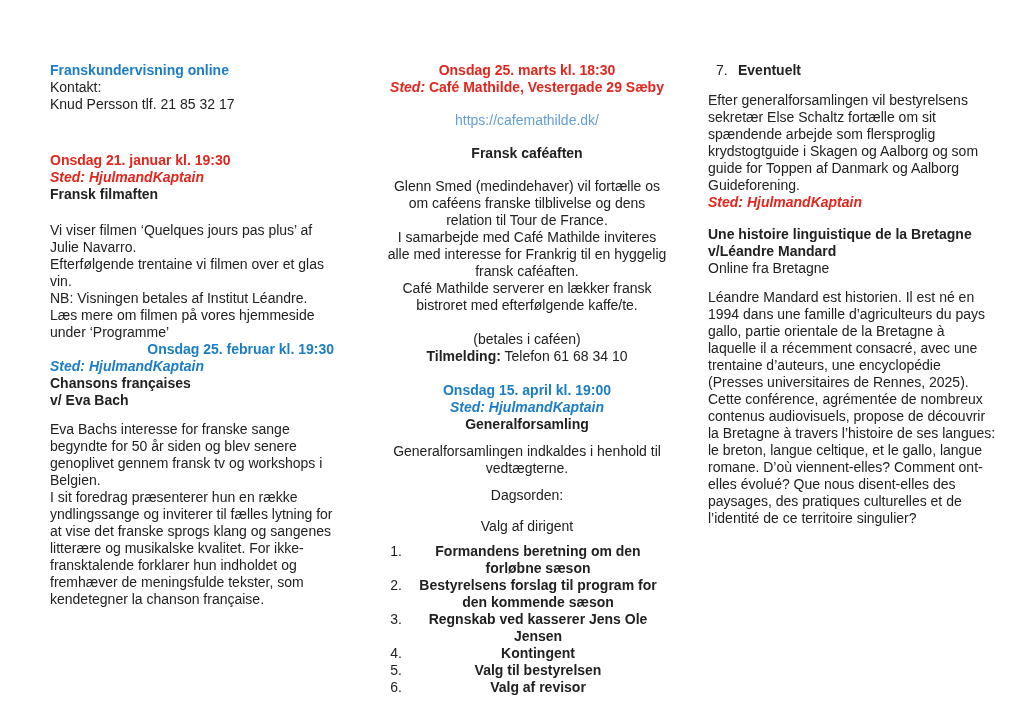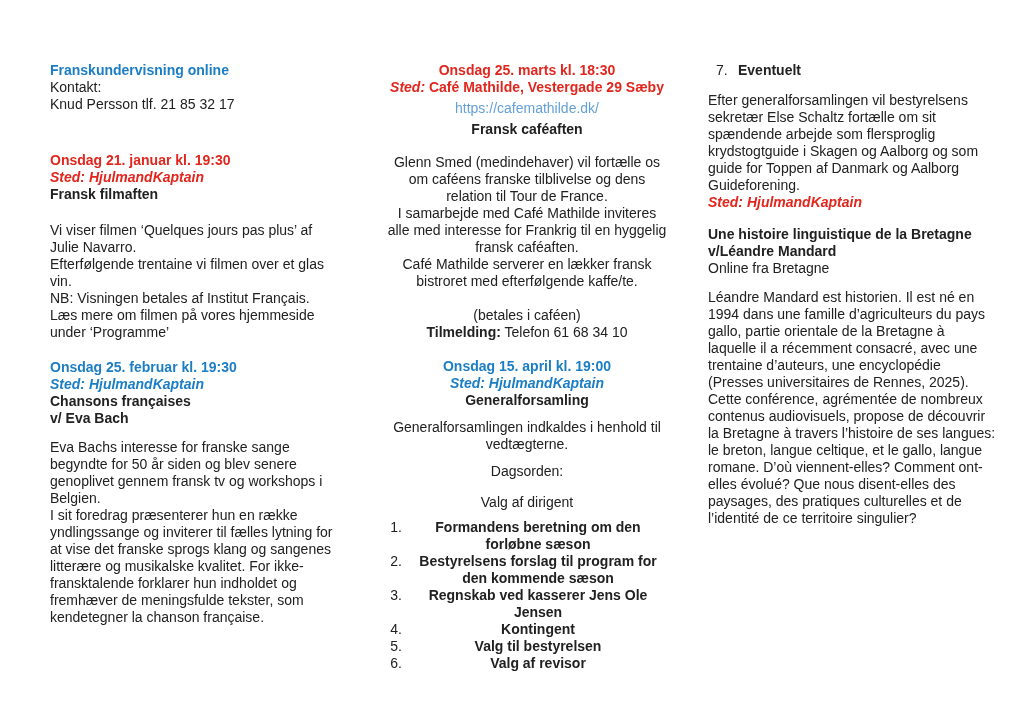--- a/index.html
+++ b/index.html
@@ -17,48 +17,48 @@
   .bold{font-weight:700;}
   .italic{font-style:italic;}
   .blue{color:var(--blue);}
   .red{color:var(--red);}
   .link{color:var(--link);text-decoration:none;cursor:pointer;display:inline-block;}
   .heading{font-weight:700;}
   
   .mt-top{margin-top:7px;}
   .mt-huge{margin-top:39px;}
   .mt-block{margin-top:19px;}
-  .mt-sect{margin-top:18px;}
+  .mt-sect{text-align:right;}
   .mt-sect2{margin-top:17px;}
   .mt-body{margin-top:12px;}
   .mt-body2{margin-top:16px;}
   .mt-med{margin-top:13px;}
   .mt-sm{margin-top:10px;}
   .mt-xs{margin-top:14px;}
-  .mt-xxs{margin-top:4px;}
+  .mt-xxs{margin-top:16px;}
   .mt-list{margin-top:8px;}
   .li{display:flex;}
   .li .num{width:22px;flex-shrink:0;}
   .li .txt{flex:1;font-weight:bold;}
 </style>
 </head>
 <body>
 
 <div class="col col1">
   <p class="heading blue mt-top">Franskundervisning online</p>
   <p>Kontakt:</p>
   <p>Knud Persson tlf. 21 85 32 17</p>
 
   <p class="heading red mt-huge">Onsdag 21. januar kl. 19:30</p>
   <p class="heading red italic">Sted: HjulmandKaptain</p>
   <p class="heading">Fransk filmaften</p>
   <div class="mt-block">
     <p>Vi viser filmen ‘Quelques jours pas plus’ af Julie Navarro.</p>
     <p>Efterfølgende trentaine vi filmen over et glas vin.</p>
-    <p>NB: Visningen betales af Institut Français.</p>
+    <p>NB: Visningen betales af Institut Léandre.</p>
     <p>Læs mere om filmen på vores hjemmeside under ‘Programme’</p>
   </div>
 
   <p class="heading blue mt-sect">Onsdag 25. februar kl. 19:30</p>
   <p class="heading blue italic">Sted: HjulmandKaptain</p>
   <p class="heading">Chansons françaises</p>
   <p class="heading">v/ Eva Bach</p>
   <div class="mt-body">
     <p>Eva Bachs interesse for franske sange begyndte for 50 år siden og blev senere genoplivet gennem fransk tv og workshops i Belgien.</p>
     <p>I sit foredrag præsenterer hun en række yndlingssange og inviterer til fælles lytning for at vise det franske sprogs klang og sangenes litterære og musikalske kvalitet. For ikke-fransktalende forklarer hun indholdet og fremhæver de meningsfulde tekster, som kendetegner la chanson française.</p>

